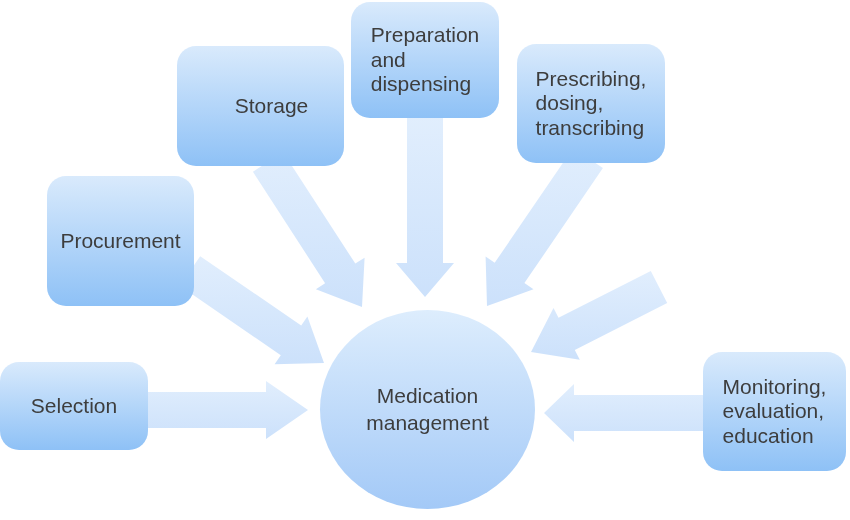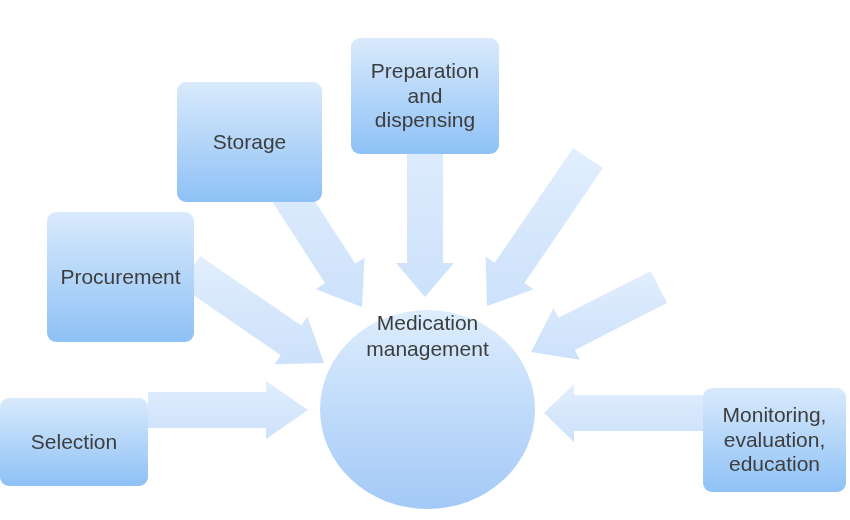--- a/index.html
+++ b/index.html
@@ -19,54 +19,53 @@
   .arrows {
     position: absolute;
     left: 0;
     top: 0;
   }
   .box {
     position: absolute;
     display: flex;
     align-items: center;
     justify-content: center;
-    text-align: center;
-    border-radius: 9px;
+    text-align: left;
+    border-radius: 19px;
     background: linear-gradient(to bottom, var(--box-gradient-top, #d9eafc), var(--box-gradient-bottom, #8ec1f6));
     font-size: 21px;
     line-height: 1.16;
-    margin-top: 36px;
   }
   .box .label, .circle .label {
     white-space: pre-line;
     color: var(--text, #3d3d3d);
   }
   .circle {
     position: absolute;
     left: 320px;
     top: 310px;
     width: 215px;
     height: 199px;
     border-radius: 50%;
     display: flex;
-    align-items: flex-start;
+    align-items: center;
     justify-content: center;
     text-align: center;
     background: linear-gradient(to bottom, var(--circle-gradient-top, #ddedfd), var(--circle-gradient-bottom, #a3c9f7));
     font-size: 21px;
     line-height: 1.25;
   }
   
   #box-selection      { left: 0px;   top: 362px; width: 148px; height: 88px; }
   #box-procurement    { left: 47px;  top: 176px; width: 147px; height: 130px; }
-  #box-storage        { left: 177px; top: 46px;  width: 145px; height: 120px; }
+  #box-storage        { left: 177px; top: 46px;  width: 145px; height: 120px; padding-left: 22px; }
   #box-preparation    { left: 351px; top: 2px;   width: 148px; height: 116px; }
   #box-prescribing    { left: 517px; top: 44px;  width: 148px; height: 119px; }
   #box-administration { left: 647px; top: 175px; width: 166px; height: 119px; }
-  #box-monitoring     { left: 703px; top: 352px; width: 143px; height: 104px; }
+  #box-monitoring     { left: 703px; top: 352px; width: 143px; height: 119px; }
 </style>
 </head>
 <body>
 
 <div class="stage">
 
   <svg class="arrows" width="850" height="520" viewBox="0 0 850 520">
     <defs>
       <linearGradient id="arrowGrad" x1="0" y1="0" x2="0" y2="1">
         <stop offset="0" id="arrow-stop-top" stop-color="#e1eefd"></stop>
@@ -93,20 +92,25 @@
   <div class="box" id="box-storage">
     <span class="label">Storage</span>
   </div>
 
   <div class="box" id="box-preparation">
     <span class="label">Preparation
 and
 dispensing</span>
   </div>
 
+  <div class="box" id="box-prescribing">
+    <span class="label">Prescribing,
+dosing,
+transcribing</span>
+  </div>
 
 
   <div class="box" id="box-monitoring">
     <span class="label">Monitoring,
 evaluation,
 education</span>
   </div>
 
   <div class="circle">
     <span class="label">Medication

